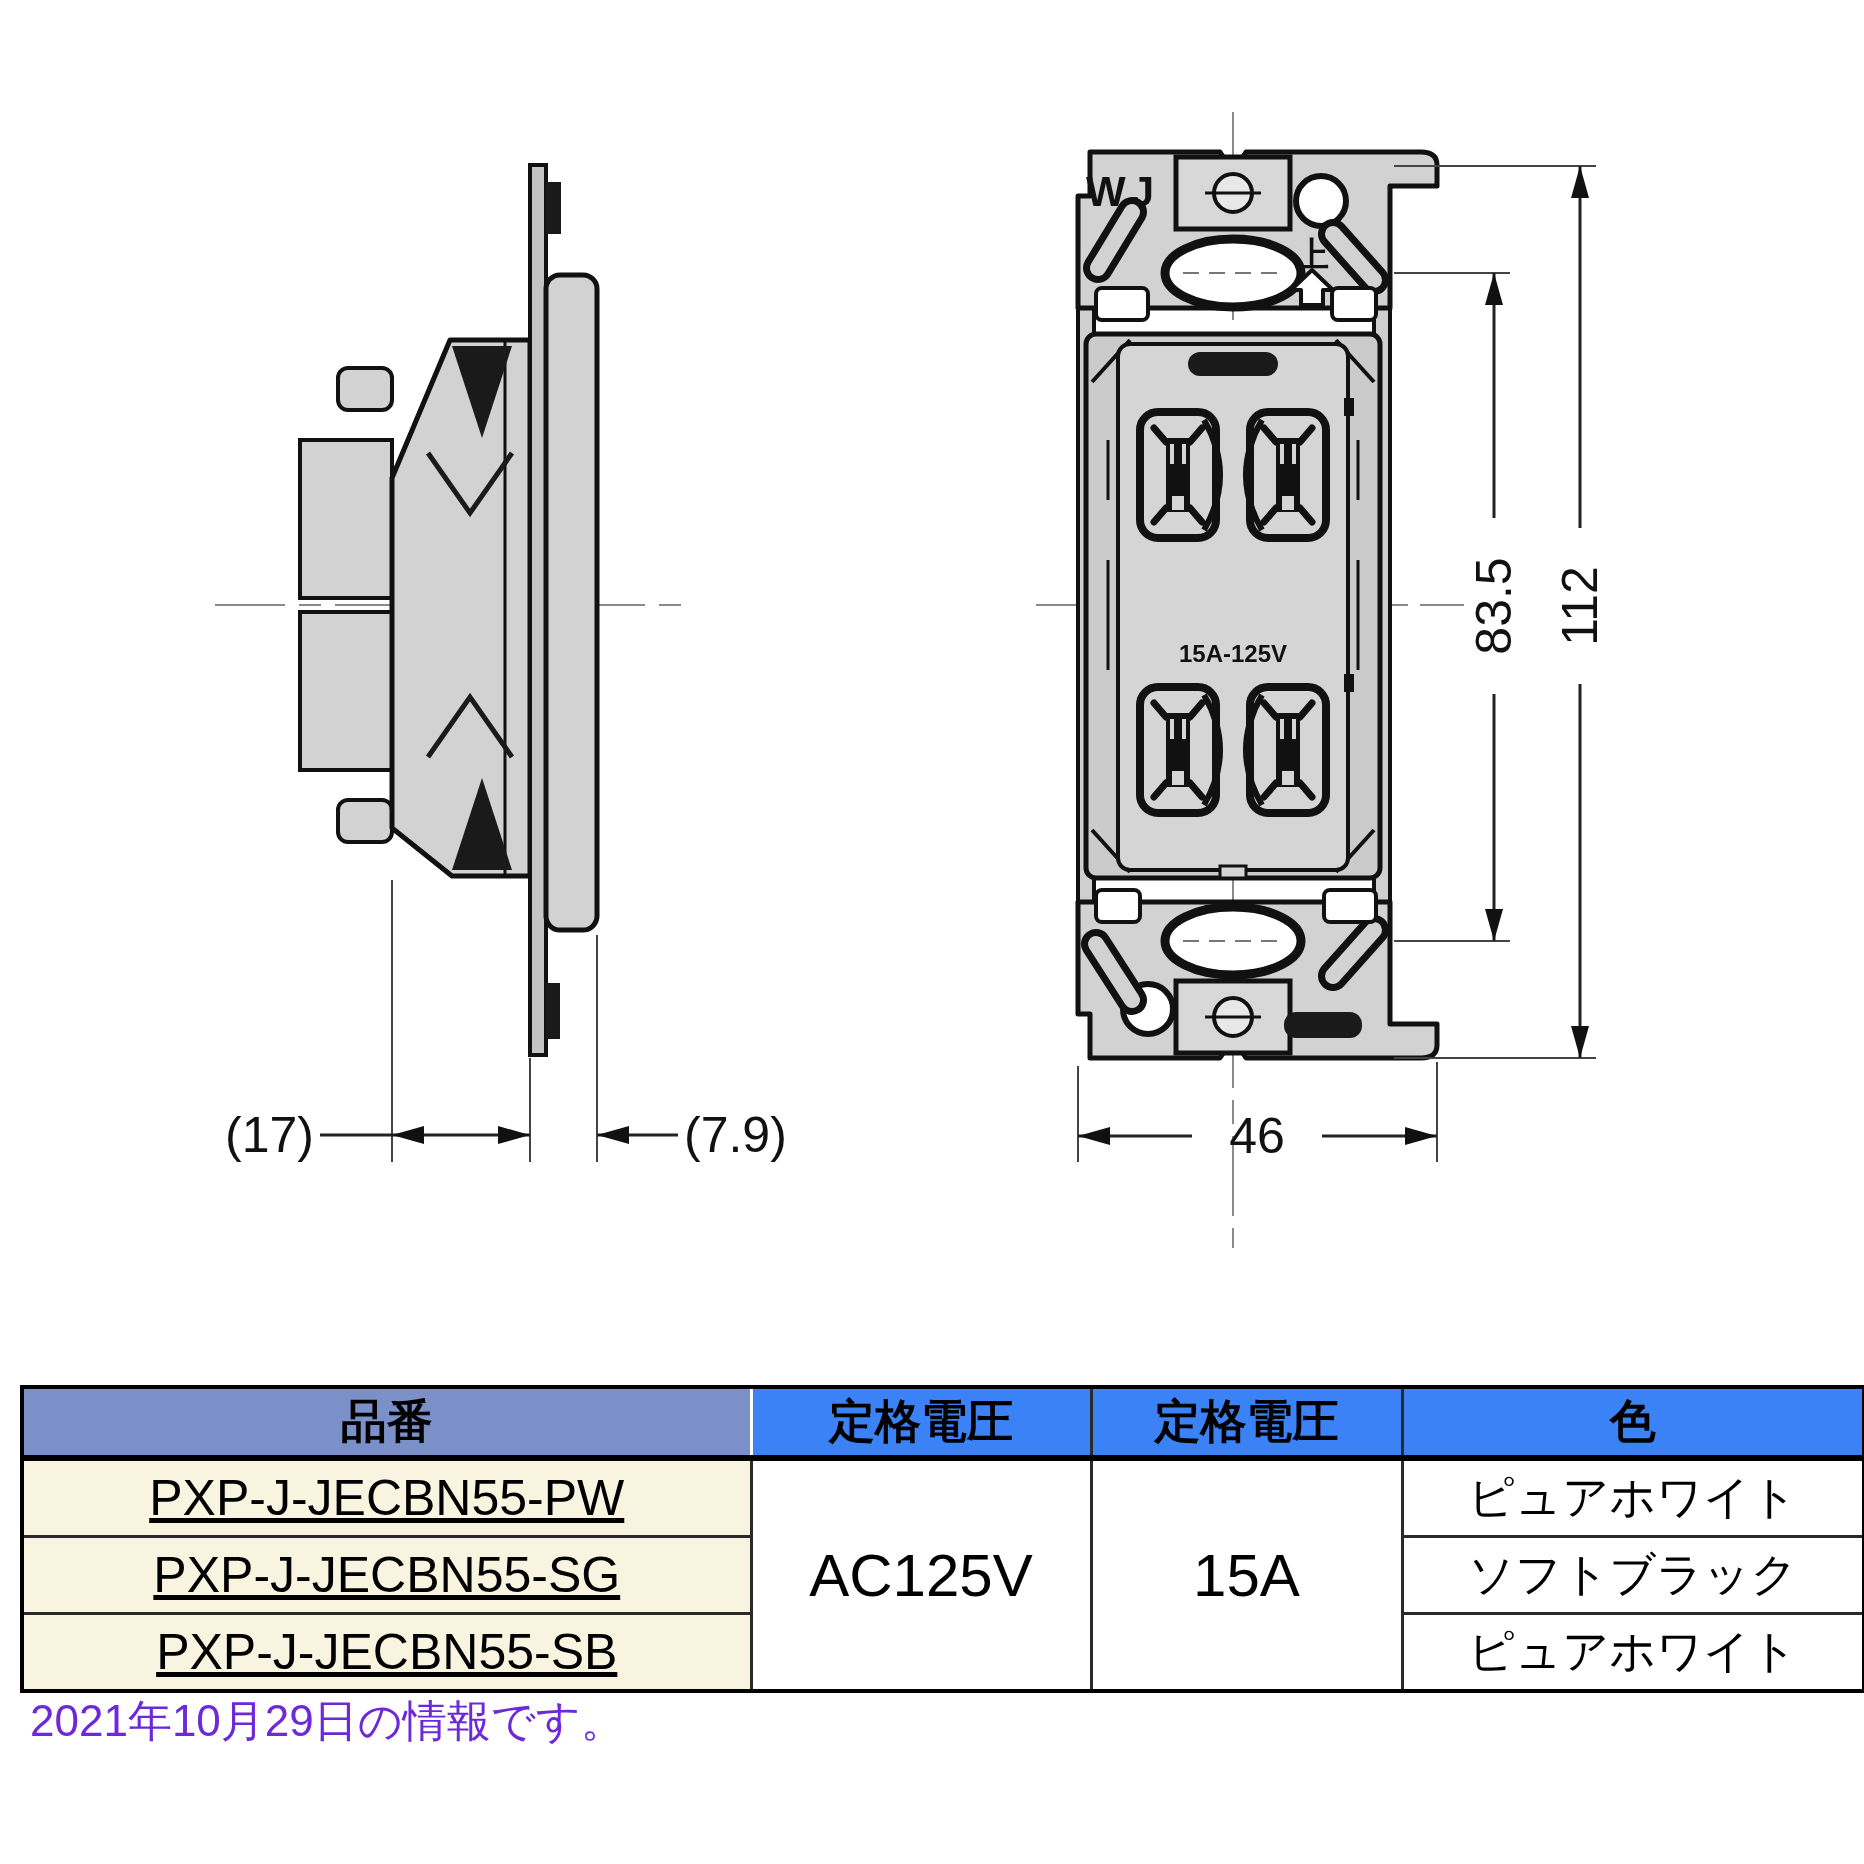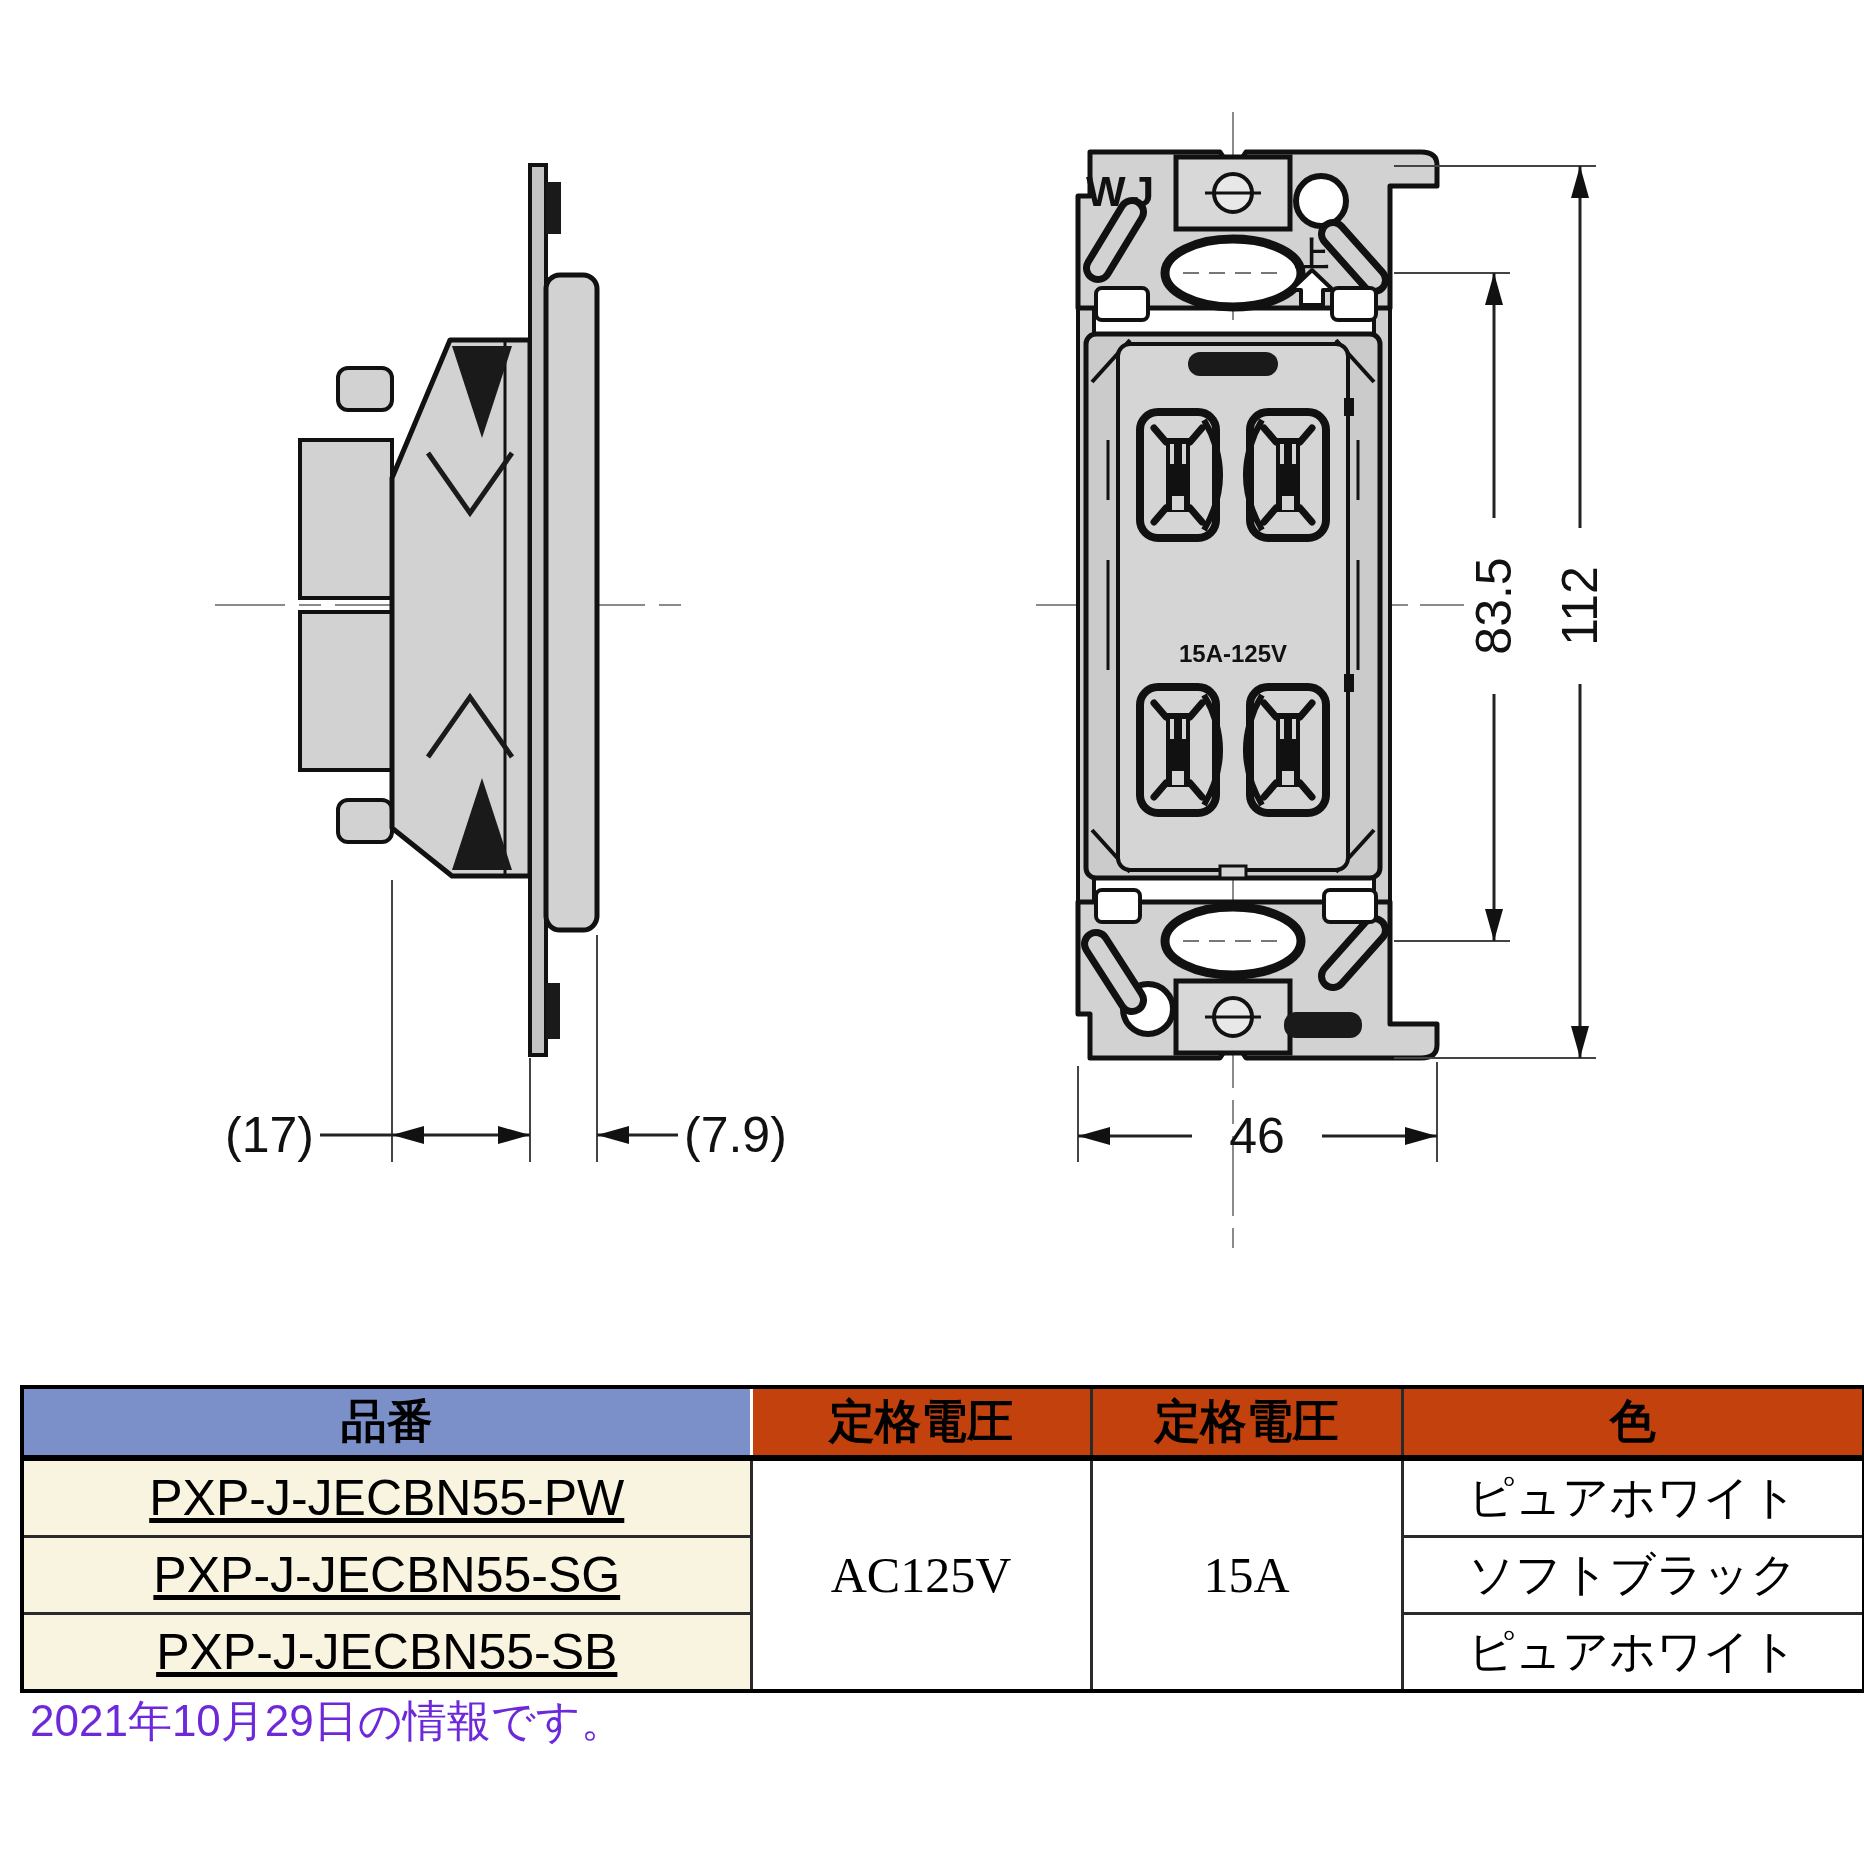--- a/index.html
+++ b/index.html
@@ -10,25 +10,25 @@
   .dimtxt{font-size:50px;}
   .marktxt{font-weight:bold;}
 
   
   #spec-table{position:absolute;left:20px;top:1385px;width:1842px;
               border-collapse:collapse;table-layout:fixed;}
   #spec-table th,#spec-table td{border:3px solid #2a2a2a;text-align:center;
               padding:0;overflow:hidden;white-space:nowrap;}
   #spec-table{border:4px solid #000;}
   #spec-table thead th{height:66px;font-size:46px;font-weight:bold;color:#000;
-              background:#c2410c;border-bottom:6px solid #000;}
+              background:#3b82f6;border-bottom:6px solid #000;}
   #spec-table thead th.col-part{background:#7b90c9;border-right:3px solid #fff;}
   #spec-table tbody td{height:74px;font-size:46px;color:#000;background:#fff;}
   #spec-table tbody td.part{background:#f8f4e0;font-size:50px;text-decoration:underline;}
-  #spec-table tbody td.merged{font-size:50px;font-family:Liberation Serif, serif;}
+  #spec-table tbody td.merged{font-size:60px;}
   #spec-table tbody td.colorname{font-size:46px;text-align:center;}
 
   #footnote{position:absolute;left:30px;top:1692px;font-size:44px;color:#6d28d9;}
 </style>
 </head>
 <body>
 
 <div id="page">
 
   <svg id="drawing" width="1864" height="1290" viewBox="0 0 1864 1290">

